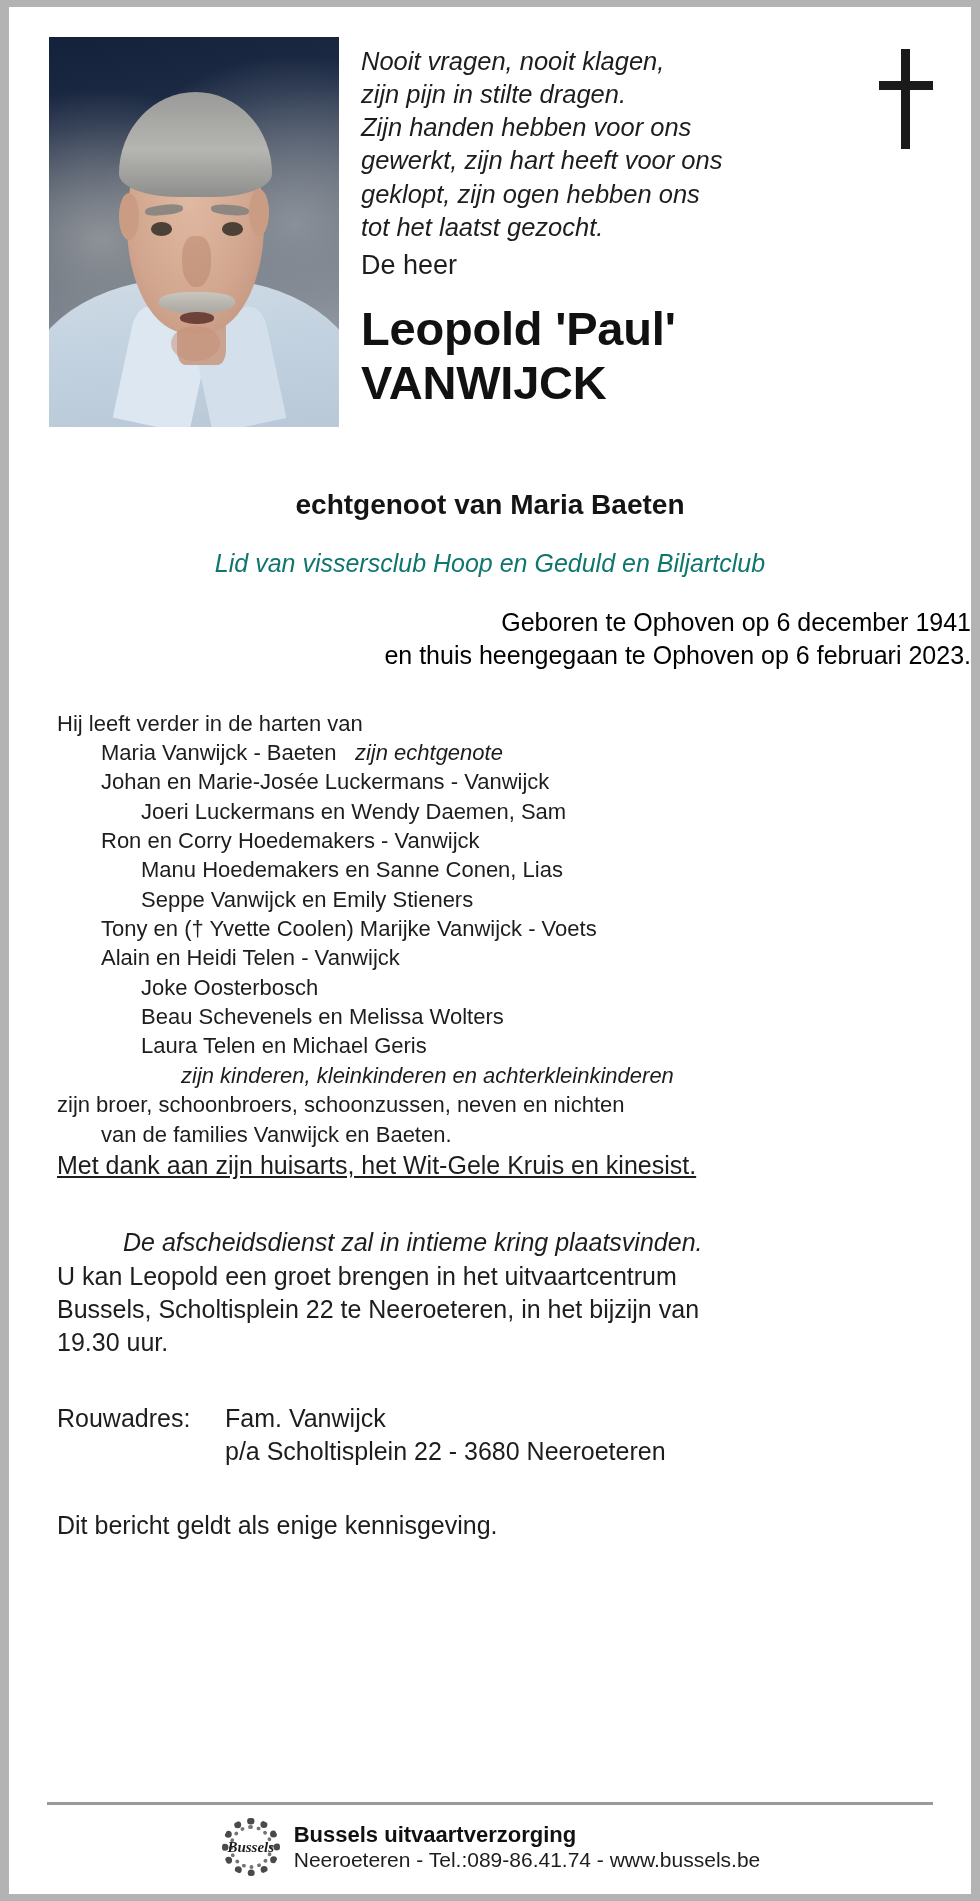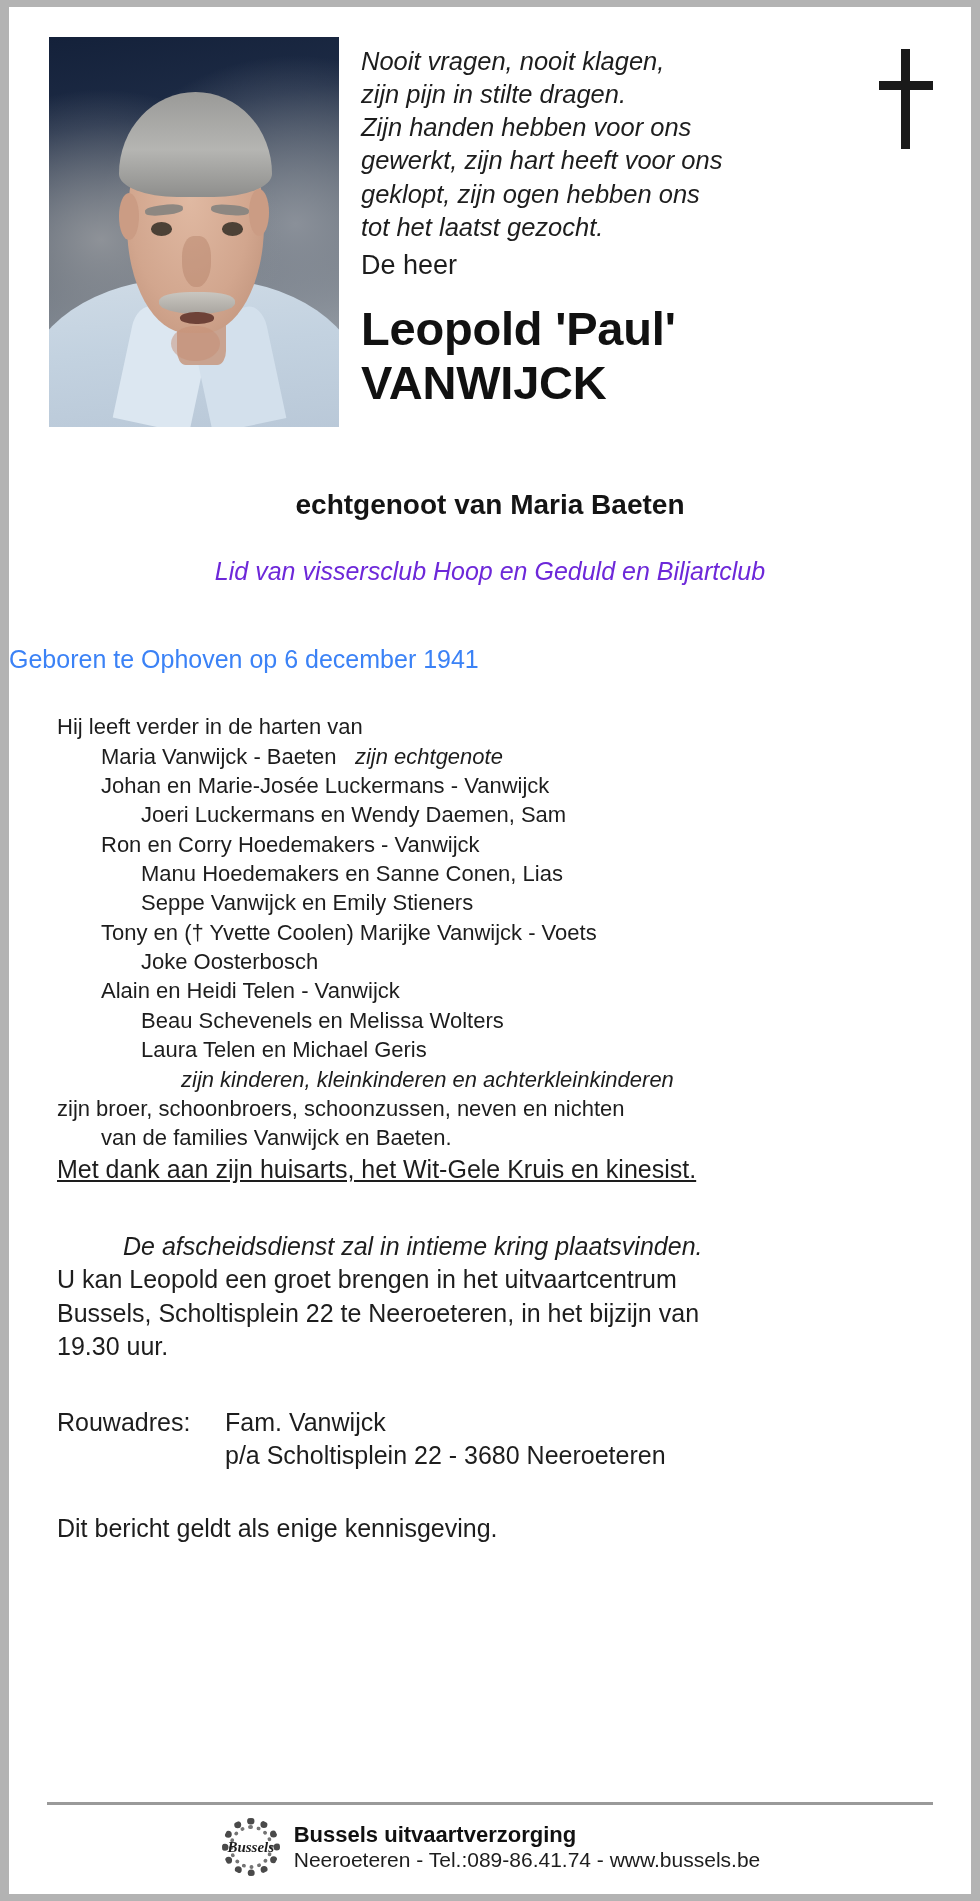--- a/index.html
+++ b/index.html
@@ -246,29 +246,29 @@
     text-align: center;
     font-weight: bold;
     font-size: 28px;
     margin-top: 12px;
     color: #141414;
   }
   .club {
     text-align: center;
     font-style: italic;
     font-size: 25px;
-    margin-top: 36px;
-    color: #6d28d9;
+    margin-top: 28px;
+    color: #0f766e;
   }
   .dates {
-    text-align: left;
+    text-align: right;
     font-size: 25px;
     line-height: 1.33;
-    margin-top: 57px;
-    color: #3b82f6;
+    margin-top: 28px;
+    color: #000000;
   }
 
   
   .family {
     margin-top: 36px;
     padding-left: 48px;
     padding-right: 24px;
     font-size: 22px;
     line-height: 1.335;
     color: #1d1d1d;
@@ -438,35 +438,36 @@
         <div>VANWIJCK</div>
       </div>
     </div>
 
     <div class="spouse">echtgenoot van Maria Baeten</div>
 
     <div class="club">Lid van vissersclub Hoop en Geduld en Biljartclub</div>
 
     <div class="dates">
       <div>Geboren te Ophoven op 6 december 1941</div>
+      <div>en thuis heengegaan te Ophoven op 6 februari 2023.</div>
     </div>
 
     <div class="family">
       <div class="ln ind-0">Hij leeft verder in de harten van</div>
       <div class="ln ind-1">
         <span>Maria Vanwijck - Baeten</span><span>&nbsp;&nbsp;&nbsp;</span><span class="it">zijn echtgenote</span>
       </div>
       <div class="ln ind-1">Johan en Marie-Josée Luckermans - Vanwijck</div>
       <div class="ln ind-2">Joeri Luckermans en Wendy Daemen, Sam</div>
       <div class="ln ind-1">Ron en Corry Hoedemakers - Vanwijck</div>
       <div class="ln ind-2">Manu Hoedemakers en Sanne Conen, Lias</div>
       <div class="ln ind-2">Seppe Vanwijck en Emily Stieners</div>
       <div class="ln ind-1">Tony en († Yvette Coolen) Marijke Vanwijck - Voets</div>
+      <div class="ln ind-1">Alain en Heidi Telen - Vanwijck</div>
       <div class="ln ind-2">Joke Oosterbosch</div>
-      <div class="ln ind-1">Alain en Heidi Telen - Vanwijck</div>
       <div class="ln ind-2">Beau Schevenels en Melissa Wolters</div>
       <div class="ln ind-2">Laura Telen en Michael Geris</div>
       <div class="ln ind-3 it">zijn kinderen, kleinkinderen en achterkleinkinderen</div>
       <div class="ln ind-0">zijn broer, schoonbroers, schoonzussen, neven en nichten</div>
       <div class="ln ind-1">van de families Vanwijck en Baeten.</div>
     </div>
 
     <div class="thanks">Met dank aan zijn huisarts, het Wit-Gele Kruis en kinesist.</div>
 
     <div class="service">

